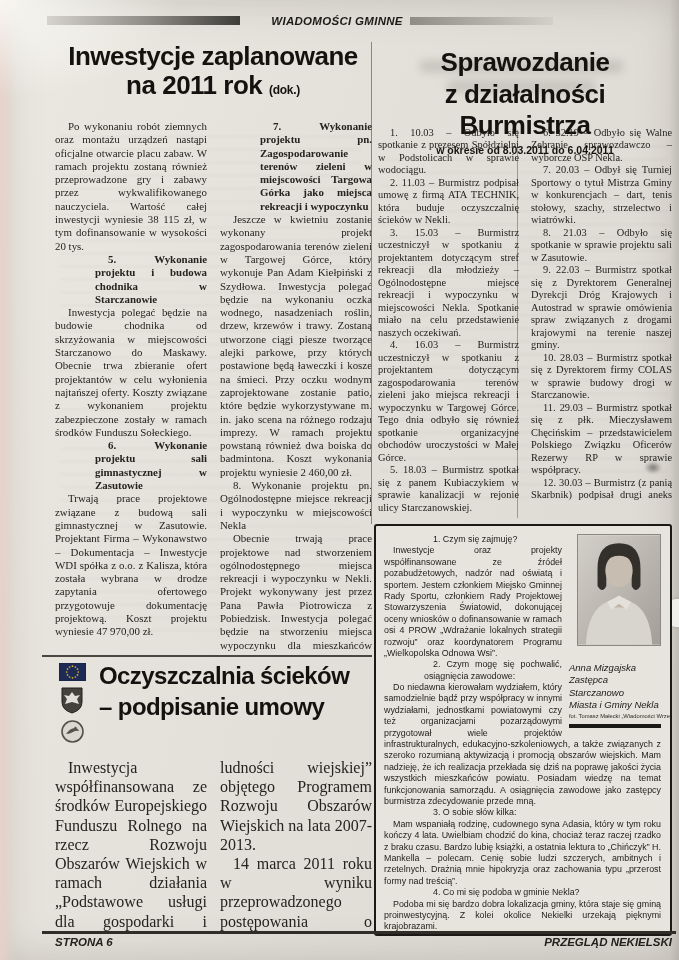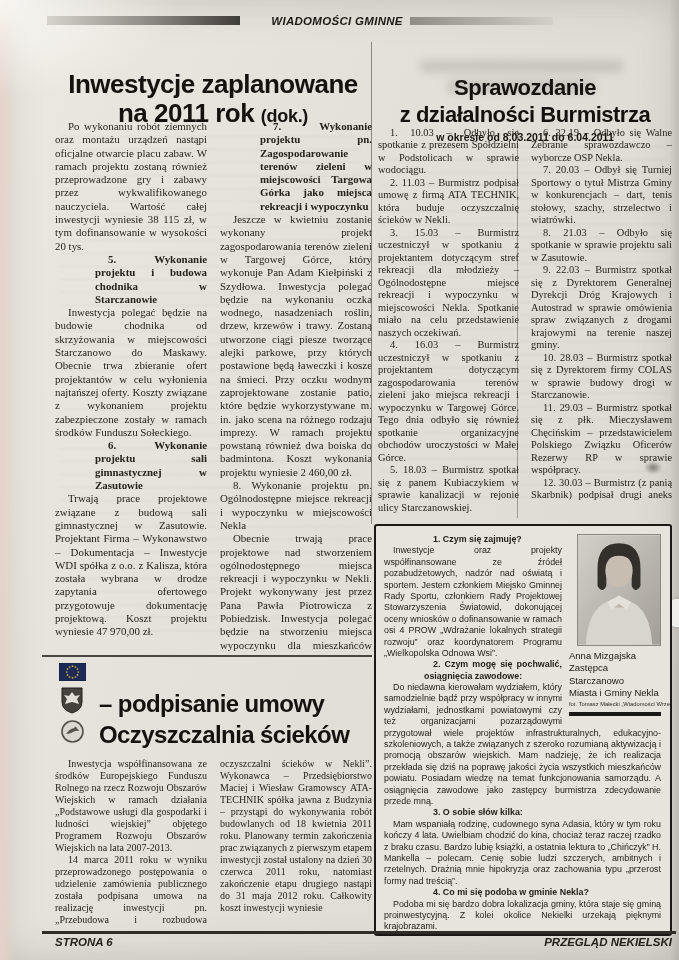--- a/index.html
+++ b/index.html
@@ -28,68 +28,68 @@
              border-radius:8px 0 0 8px; box-shadow:0 0 4px rgba(60,56,50,.25); }
 
   
   .banner { position:absolute; left:47px; top:13px; width:506px; height:15px; display:flex; align-items:center; }
   .bar-l  { flex:1.35; height:9px; background:linear-gradient(90deg,#d6d3cd,#8a8782 55%,#403e3a); }
   .bar-r  { flex:1;    height:8px; background:linear-gradient(90deg,#8f8c86,#d3d0ca); }
   .banner-title { padding:0 7px; font:italic 700 11.5px "Liberation Sans","DejaVu Sans",sans-serif;
                   color:#1c1a16; white-space:nowrap; letter-spacing:.3px;margin-left:24px; }
 
   
-  .sans { font-family:"Liberation Sans","DejaVu Sans",sans-serif;margin-top:28px; }
+  .sans { font-family:"Liberation Sans","DejaVu Sans",sans-serif; }
   .inv-title { position:absolute; left:57px; top:42px; width:312px; text-align:center;
                font-weight:700; color:#14120f; line-height:1.12; letter-spacing:-.5px; }
   .inv-title .l1,.inv-title .l2 { display:block; font-size:26px; }
-  .inv-title .suffix { font-size:18px; letter-spacing:-.3px; }
+  .inv-title .suffix { font-size:12px; letter-spacing:-.3px; }
   .rep-title { position:absolute; left:378px; top:47px; width:294px; text-align:center;
                font-weight:700; color:#14120f; }
-  .rep-title .r1,.rep-title .r2 { display:block; font-size:22px; line-height:1.22; letter-spacing:-.5px; }
+  .rep-title .r1,.rep-title .r2 { display:block; font-size:26px; line-height:1.22; letter-spacing:-.5px; }
   .rep-title .r3 { display:block; font-size:10.5px; margin-top:2px; letter-spacing:0; }
   .sew-title { position:absolute; left:99px; top:660px; width:272px; font-weight:700;
                color:#14120f; line-height:1.3; letter-spacing:-.6px; }
   .sew-title span { display:block; font-size:24px; }
 
   
   .cols { column-fill:auto; text-align:justify; overflow:hidden;
           hyphens:auto; -webkit-hyphens:auto; }
   .cols p { text-indent:13px; }
   .cols p.b { font-weight:700; }
   .b { font-weight:700;margin-left:40px; }
   .inv-body { position:absolute; left:55px; top:120px; width:317px; height:533px;
               column-count:2; column-gap:13px; font-size:10.9px; line-height:1.22; }
   .rep-body { position:absolute; left:378px; top:127px; width:294px; height:394px;
               column-count:2; column-gap:12px; font-size:10.4px; line-height:1.2; }
   .rep-body p { text-indent:12px; }
   .sew-body { position:absolute; left:55px; top:758px; width:317px; height:174px;
-              column-count:2; column-gap:13px; font-size:10px; line-height:1.2; }
+              column-count:2; column-gap:13px; font-size:16px; line-height:1.2; }
 
   
   .vrule  { position:absolute; left:371px; top:42px; width:1px; height:482px; background:rgba(90,87,80,.65); }
   .vrule2 { position:absolute; left:517px; top:130px; width:1px; height:388px; background:rgba(90,87,80,.5); }
   .hrule  { position:absolute; left:42px; top:655px; width:330px; height:1.5px; background:#4a4742; }
   .footer-rule { position:absolute; left:42px; top:931px; width:634px; height:2.5px; background:#302d28; }
   .footer-left  { position:absolute; left:55px; top:936px; font:italic 700 11.5px "Liberation Sans","DejaVu Sans",sans-serif; color:#23211c; }
   .footer-right { position:absolute; right:7px; top:936px; font:italic 700 11.5px "Liberation Sans","DejaVu Sans",sans-serif; color:#23211c; }
 
   
   .box { position:absolute; left:374px; top:524px; width:298px; height:412px;
          border:2px solid #1b1916; border-radius:3px; background:#e7e4dd;
          padding:8px 9px 8px 8px; overflow:hidden;
          font-family:"Liberation Sans","DejaVu Sans",sans-serif; font-size:8.9px;
          line-height:1.28; color:#1f1d19; text-align:justify; }
   .photo-block { float:right; width:92px; margin:0 0 4px 7px; }
   .portrait { display:block; width:84px; height:112px; margin-left:8px; border:1px solid #8b8881; }
-  .caption { margin-top:4px; font-size:9.5px; line-height:1.3; text-align:left; color:#1b1915; }
+  .caption { margin-top:16px; font-size:9.5px; line-height:1.3; text-align:left; color:#1b1915;font-style:italic; }
   .credit  { margin-top:2px; font-size:5.8px; text-align:left; color:#2c2a25; white-space:nowrap; }
   .caption-bar { margin-top:3px; height:4px; background:#1b1916; }
   .qa p { text-indent:9px; }
-  .qa p.b { font-weight:700; }
+  .qa p.b { font-weight:400; }
 
   
   .logos { position:absolute; left:56px; top:663px; width:32px; display:flex;
            flex-direction:column; gap:6px; align-items:center; }
 </style>
 </head>
 <body>
 
 <div class="page">
   <div class="scan-left"></div>
@@ -213,22 +213,22 @@
       <path d="M1 1 h20 v14 q0 8 -10 11 q-10 -3 -10 -11 Z" fill="#45413c" stroke="#23211d" stroke-width="1"></path>
       <path d="M11 5 l3 4 5 -1 -3 4 2 5 -7 -2 -7 2 2 -5 -3 -4 5 1 Z" fill="#e2dfd8"></path>
     </svg>
     <svg width="23" height="23" viewBox="0 0 23 23" xmlns="http://www.w3.org/2000/svg">
       <circle cx="11.5" cy="11.5" r="10.5" fill="#dbd8d1" stroke="#55514b" stroke-width="1.6"></circle>
       <path d="M5 14 q4 -6 9 -6 q3 0 4 3 q-3 -1 -6 1 q-3 2 -7 2 Z" fill="#55514b"></path>
       <circle cx="14.5" cy="8" r="1.2" fill="#55514b"></circle>
     </svg>
   </div>
   <h2 class="sew-title sans">
+    <span>Oczyszczalnia ścieków</span>
     <span>– podpisanie umowy</span>
-    <span>Oczyszczalnia ścieków</span>
   </h2>
   <div class="sew-body cols">
       <p>Inwestycja współfinansowana ze środków Europejskiego Funduszu Rolnego na rzecz Rozwoju Obszarów Wiejskich w ramach działania „Podstawowe usługi dla gospodarki i ludności wiejskiej” objętego Programem Rozwoju Obszarów Wiejskich na lata 2007-2013.</p>
       <p><span>14 marca 2011 roku w wyniku przeprowadzonego postępowania o udzielenie zamówienia publicznego została podpisana umowa na realizację inwestycji pn. „Przebudowa i rozbudowa oczyszczalni ścieków w Nekli”. Wykonawca – Przedsiębiorstwo Maciej i Wiesław Gramowscy ATA-TECHNIK spółka jawna z Budzynia – przystąpi do wykonywania robót budowlanych od 18 kwietnia 2011 roku. Planowany termin zakończenia prac związanych z pierwszym etapem inwestycji został ustalony na dzień 30 czerwca 2011 roku, natomiast zakończenie etapu drugiego nastąpi do 31 maja 2012 roku. Całkowity koszt inwestycji wyniesie </span></p>
     </div>
 
   <div class="footer-rule"></div>
   <div class="footer-left">STRONA 6</div>
   <div class="footer-right">PRZEGLĄD NEKIELSKI</div>
 </div>

